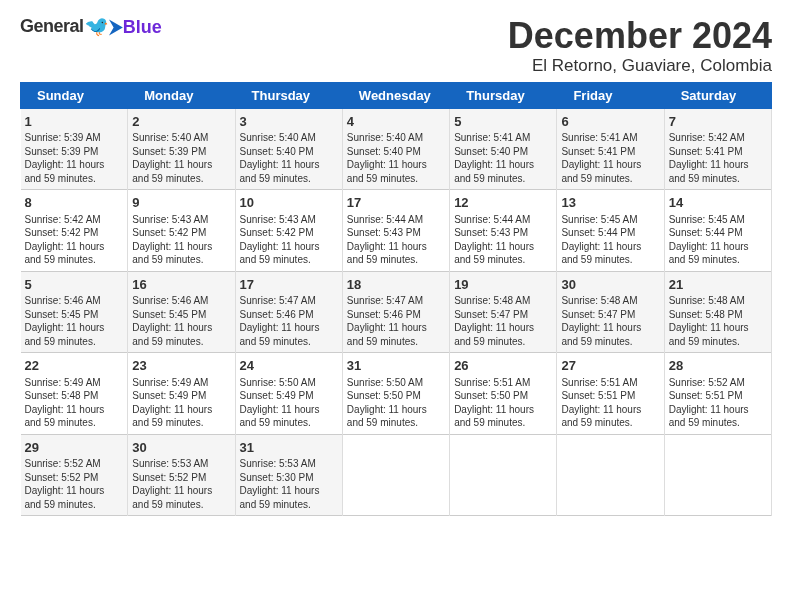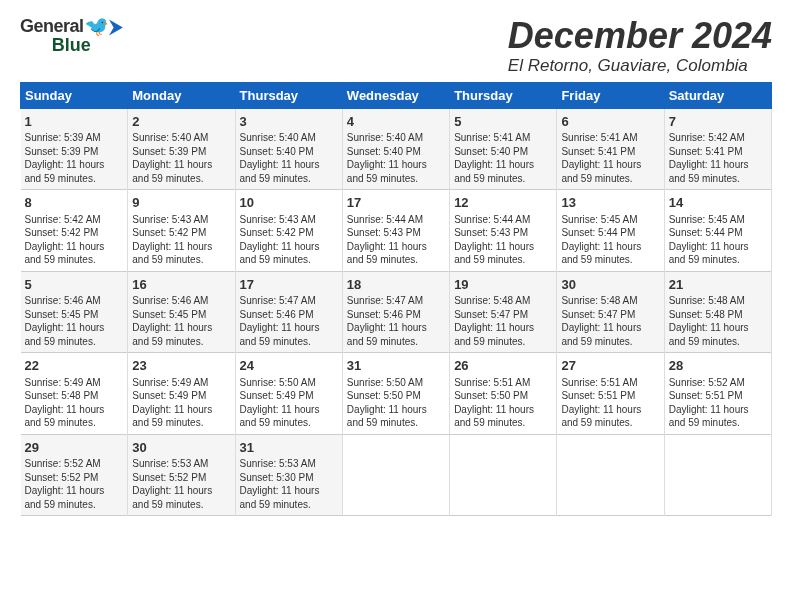--- a/index.html
+++ b/index.html
@@ -17,47 +17,47 @@
       background: #fff;
     }
     .header {
       display: flex;
       align-items: flex-start;
       justify-content: space-between;
       margin-bottom: 6px;
     }
     .logo {
       display: flex;
-      flex-direction: column;
-      align-items: center;
+      flex-direction: row;
+      align-items: flex-end;
       line-height: 1;
     }
     .logo-general {
       font-size: 18px;
       font-weight: bold;
       color: #333;
       letter-spacing: -0.5px;
     }
     .logo-blue {
       font-size: 18px;
       font-weight: bold;
-      color: #14532d;
+      color: #6d28d9;
     }
     .logo-bird {
       color: #1565c0;
       font-size: 20px;
       display: inline-block;
       transform: scaleX(-1);
     }
     .logo-line {
       display: flex;
       align-items: center;
     }
     .title-block {
-      font-style: italic;
+      text-align: right;
     }
     .title-block h1 {
       font-size: 36px;
       font-weight: bold;
       color: #333;
       line-height: 1.1;
     }
     .title-block h2 {
       font-size: 17px;
       font-weight: normal;
@@ -68,21 +68,21 @@
       border-collapse: collapse;
       table-layout: fixed;
     }
     thead tr {
       background: #1565c0;
       color: #fff;
     }
     thead th {
       font-size: 13px;
       font-weight: bold;
-      padding: 5px 4px;
+      padding: 5px 16px;
       text-align: left;
       border: 1px solid #1565c0;
     }
     tbody tr {
       border-bottom: 1px solid #ccc;
     }
     tbody tr:nth-child(odd) {
       background: #f5f5f5;
     }
     tbody tr:nth-child(even) {

